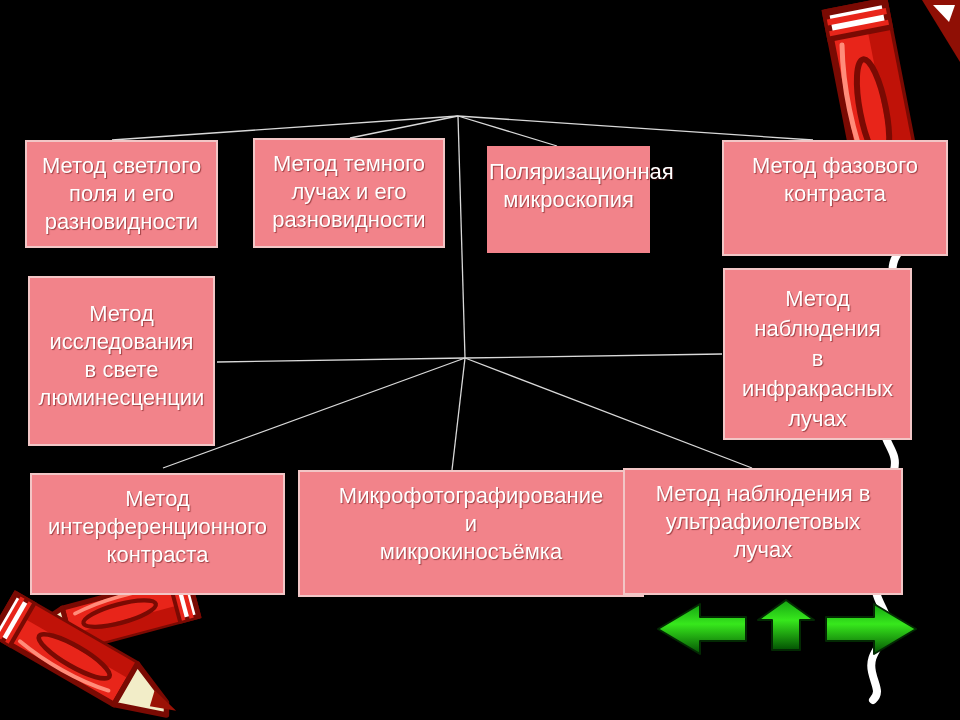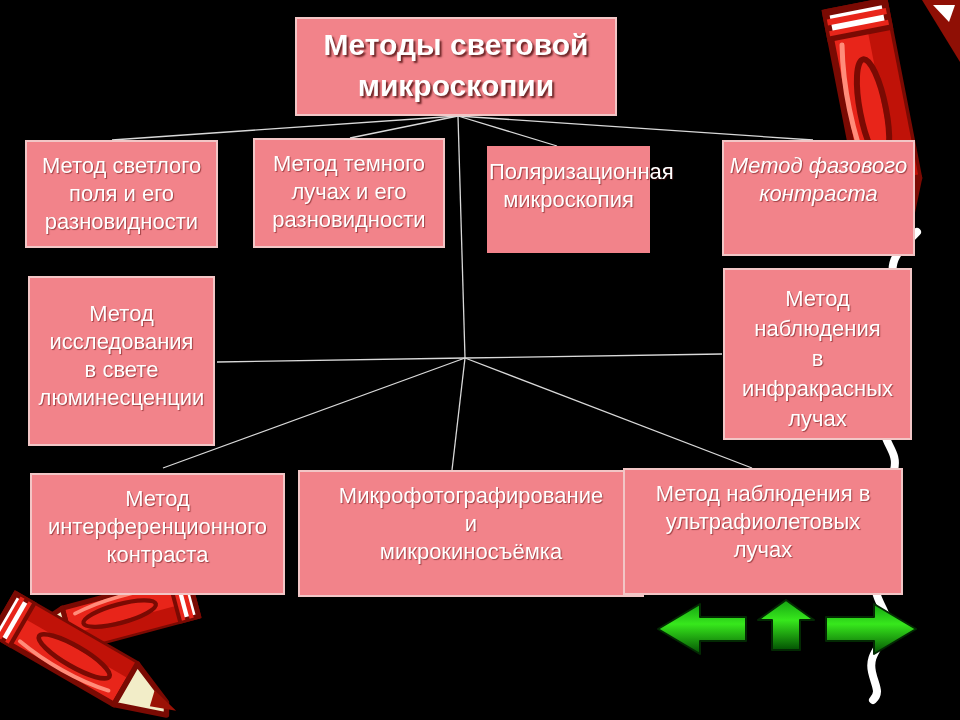--- a/index.html
+++ b/index.html
@@ -30,21 +30,21 @@
     line-height:41px;
     text-align:center;
     white-space:pre-line;
     box-sizing:border-box;
     padding-top:5px;
     text-shadow:2px 2px 2px rgba(70,10,10,.8);
   }
   .b1{left:25px;top:140px;width:193px;height:108px;}
   .b2{left:253px;top:138px;width:192px;height:110px;}
   .b3{left:487px;top:146px;width:163px;height:107px;border-color:#F2838A;}
-  .b4{left:722px;top:140px;width:193px;height:116px;font-style:italic;}
+  .b4{left:722px;top:140px;width:226px;height:116px;}
   .b5{left:28px;top:276px;width:187px;height:170px;padding-top:22px;}
   .b6{left:723px;top:268px;width:189px;height:172px;padding-top:14px;line-height:30px;}
   .b7{left:30px;top:473px;width:255px;height:122px;}
   .b8{left:298px;top:470px;width:346px;height:127px;}
   .b9{left:623px;top:468px;width:280px;height:127px;}
   .nav{position:absolute;left:0;top:0;width:960px;height:720px;pointer-events:none;}
   .nav-btn{position:absolute;pointer-events:auto;cursor:pointer;}
   .nav-left{left:656px;top:601px;width:92px;height:56px;}
   .nav-up{left:756px;top:598px;width:60px;height:54px;}
   .nav-right{left:824px;top:601px;width:94px;height:56px;}
@@ -94,22 +94,20 @@
       <line x1="458" y1="116" x2="813" y2="140"></line>
       <line x1="458" y1="116" x2="465" y2="358"></line>
       <line x1="465" y1="358" x2="217" y2="362"></line>
       <line x1="465" y1="358" x2="722" y2="354"></line>
       <line x1="465" y1="358" x2="163" y2="468"></line>
       <line x1="465" y1="358" x2="452" y2="470"></line>
       <line x1="465" y1="358" x2="752" y2="468"></line>
     </g>
   </svg>
 
-  <div class="title-box">Методы световой
-микроскопии</div>
 
   <div class="box b1">Метод светлого
 поля и его
 разновидности</div>
   <div class="box b2">Метод темного
 лучах и его
 разновидности</div>
   <div class="box b3">Поляризационная
 микроскопия</div>
   <div class="box b4">Метод фазового

